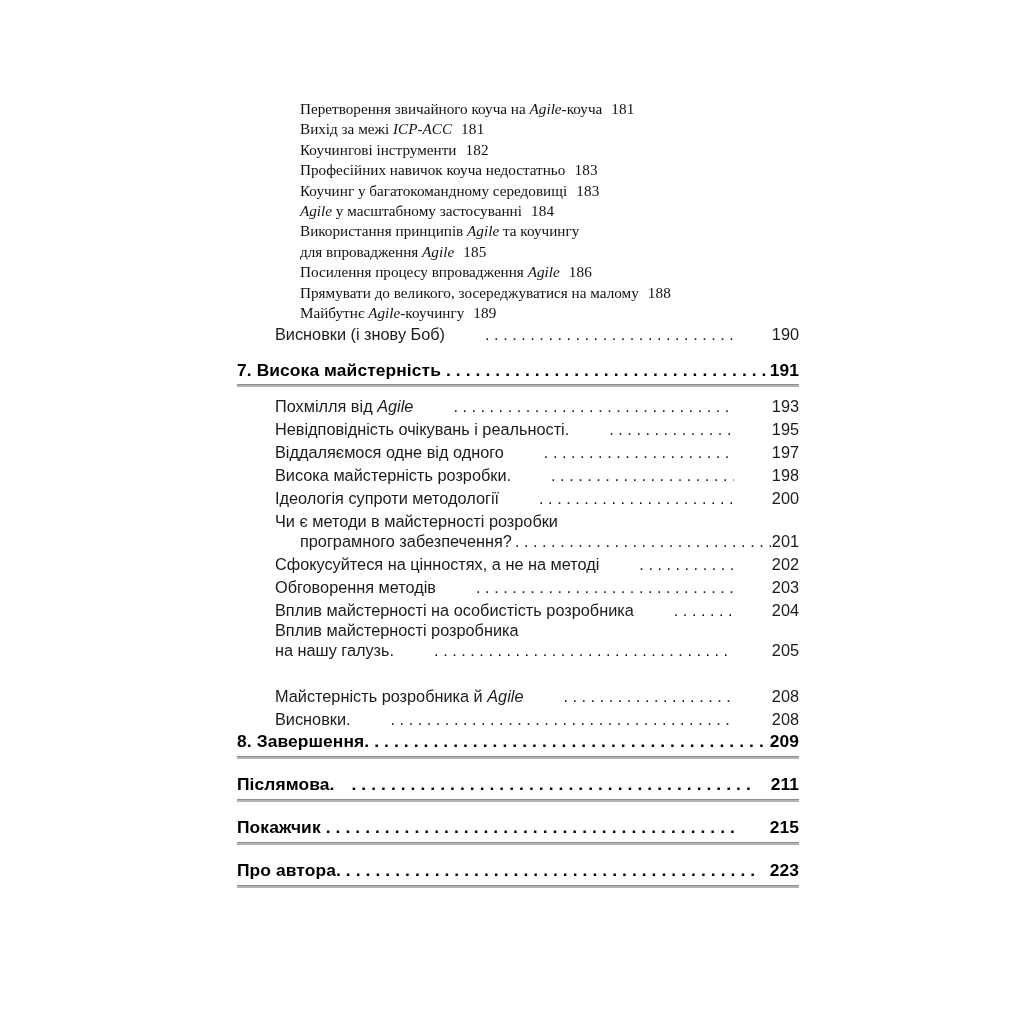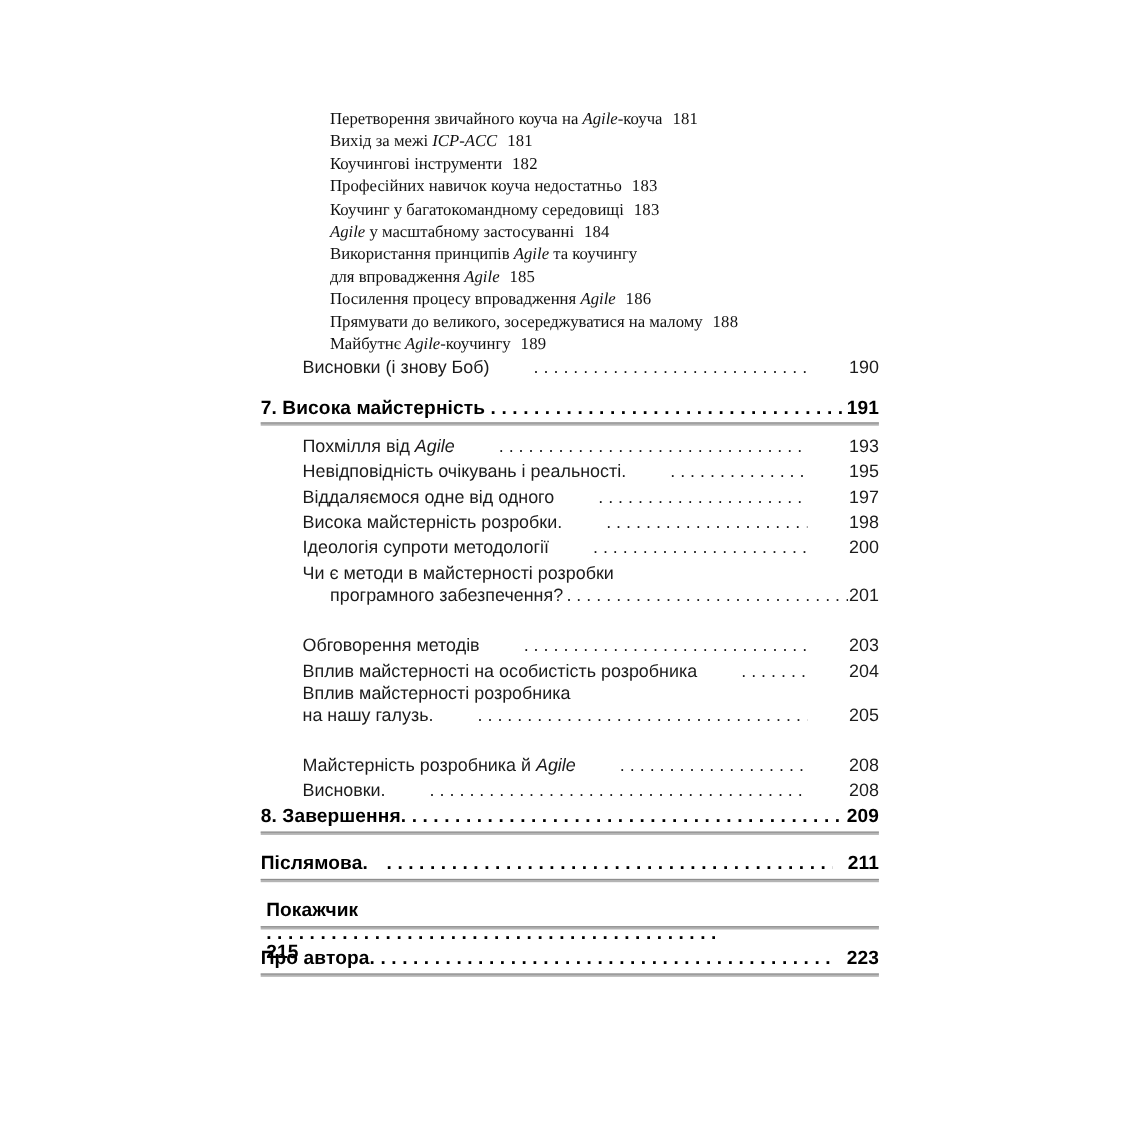--- a/index.html
+++ b/index.html
@@ -228,20 +228,25 @@
 
     <span class="pg"></span>
   </div>
 
   <div class="sans-row lvl2-ind" style="top:531px;">
     <span class="label"><span>програмного забезпечення?</span><span class="it"></span><span></span></span>
     <span class="leader"></span>
     <span class="pg">201</span>
   </div>
 
+  <div class="sans-row lvl2" style="top:554px;">
+    <span class="label"><span>Сфокусуйтеся на цінностях, а не на методі</span><span class="it"></span><span></span></span>
+    <span class="leader"></span>
+    <span class="pg">202</span>
+  </div>
 
   <div class="sans-row lvl2" style="top:577px;">
     <span class="label"><span>Обговорення методів</span><span class="it"></span><span></span></span>
     <span class="leader"></span>
     <span class="pg">203</span>
   </div>
 
   <div class="sans-row lvl2" style="top:600px;">
     <span class="label"><span>Вплив майстерності на особистість розробника</span><span class="it"></span><span></span></span>
     <span class="leader"></span>
@@ -280,21 +285,21 @@
   </div>
   <div class="rule" style="top:756px;"></div>
 
   <div class="bold-row" style="top:774px;gap:12px;">
     <span class="label">Післямова.</span>
     <span class="leader"></span>
     <span class="pg">211</span>
   </div>
   <div class="rule" style="top:799px;"></div>
 
-  <div class="bold-row" style="top:817px;flex-direction:column;">
+  <div class="bold-row" style="top:817px;">
     <span class="label">Покажчик</span>
     <span class="leader"></span>
     <span class="pg">215</span>
   </div>
   <div class="rule" style="top:842px;"></div>
 
   <div class="bold-row" style="top:860px;">
     <span class="label">Про автора.</span>
     <span class="leader"></span>
     <span class="pg">223</span>

